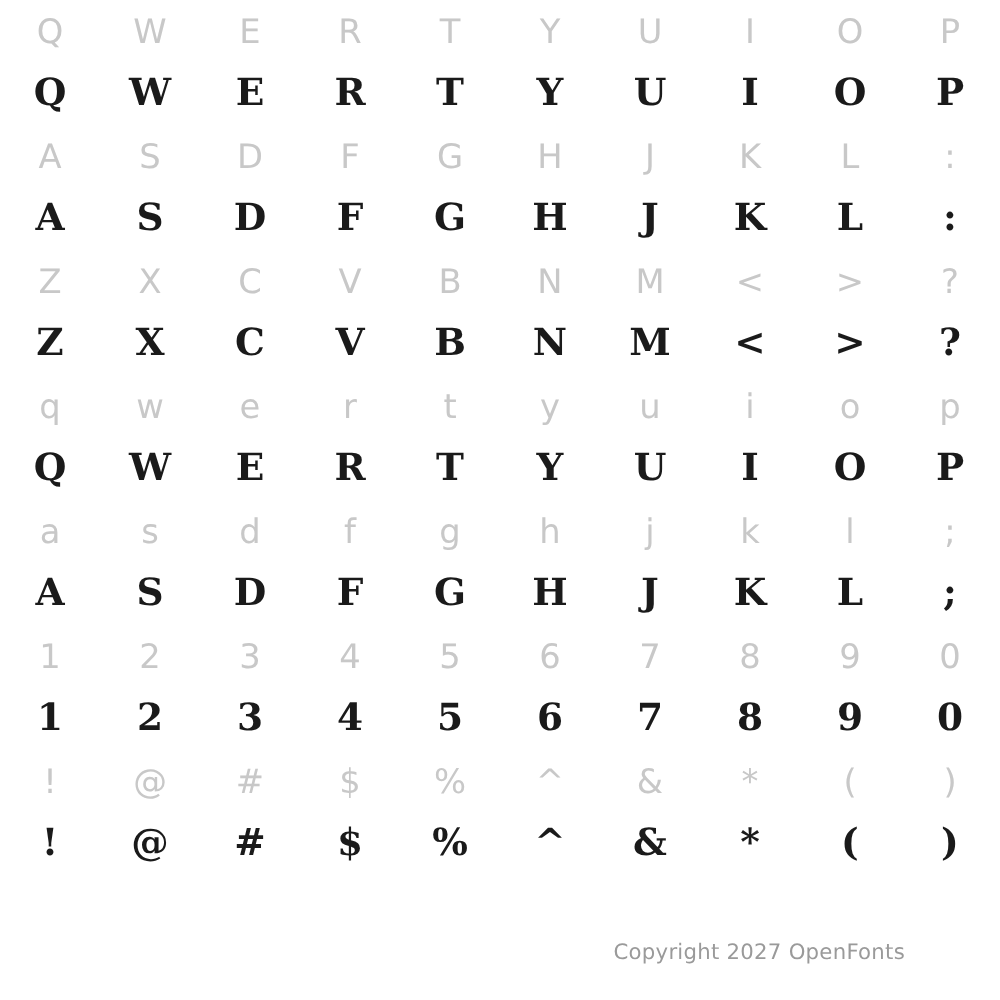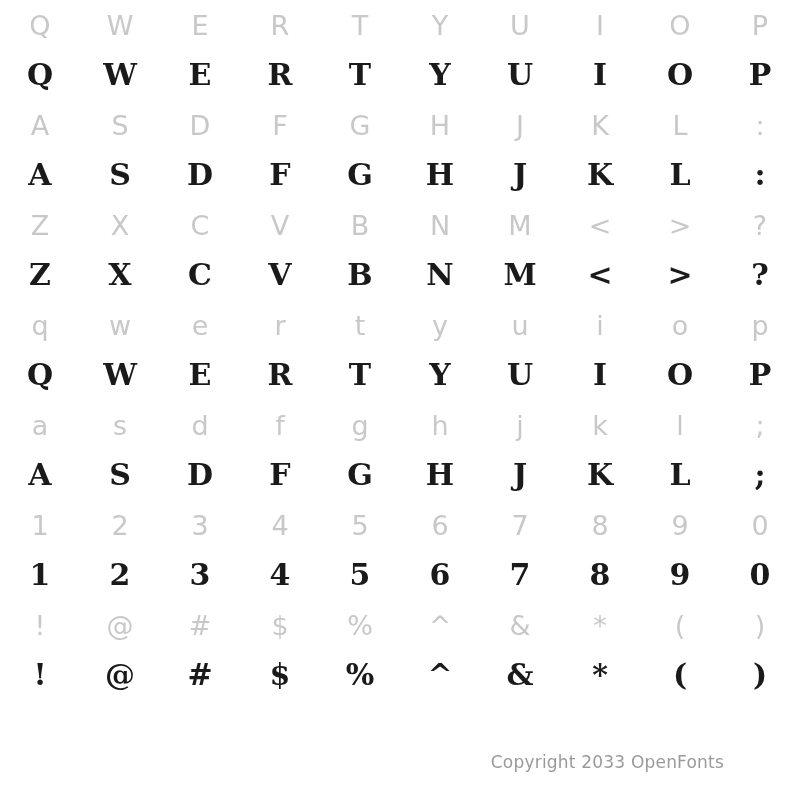--- a/index.html
+++ b/index.html
@@ -72,14 +72,14 @@
       <div class="row-glyph" style="display: contents;"><div class="cell" style="color: rgb(26, 26, 26); font-family: &quot;DejaVu Serif&quot;, serif; font-size: 30px; font-weight: 700;">Z</div><div class="cell" style="color: rgb(26, 26, 26); font-family: &quot;DejaVu Serif&quot;, serif; font-size: 30px; font-weight: 700;">X</div><div class="cell" style="color: rgb(26, 26, 26); font-family: &quot;DejaVu Serif&quot;, serif; font-size: 30px; font-weight: 700;">C</div><div class="cell" style="color: rgb(26, 26, 26); font-family: &quot;DejaVu Serif&quot;, serif; font-size: 30px; font-weight: 700;">V</div><div class="cell" style="color: rgb(26, 26, 26); font-family: &quot;DejaVu Serif&quot;, serif; font-size: 30px; font-weight: 700;">B</div><div class="cell" style="color: rgb(26, 26, 26); font-family: &quot;DejaVu Serif&quot;, serif; font-size: 30px; font-weight: 700;">N</div><div class="cell" style="color: rgb(26, 26, 26); font-family: &quot;DejaVu Serif&quot;, serif; font-size: 30px; font-weight: 700;">M</div><div class="cell" style="color: rgb(26, 26, 26); font-family: &quot;DejaVu Serif&quot;, serif; font-size: 30px; font-weight: 700;">&lt;</div><div class="cell" style="color: rgb(26, 26, 26); font-family: &quot;DejaVu Serif&quot;, serif; font-size: 30px; font-weight: 700;">&gt;</div><div class="cell" style="color: rgb(26, 26, 26); font-family: &quot;DejaVu Serif&quot;, serif; font-size: 30px; font-weight: 700;">?</div></div>
       <div class="row-label" style="display: contents;"><div class="cell" style="color: rgb(200, 200, 200); font-family: &quot;DejaVu Sans&quot;, sans-serif; font-size: 27px; font-weight: 400;">q</div><div class="cell" style="color: rgb(200, 200, 200); font-family: &quot;DejaVu Sans&quot;, sans-serif; font-size: 27px; font-weight: 400;">w</div><div class="cell" style="color: rgb(200, 200, 200); font-family: &quot;DejaVu Sans&quot;, sans-serif; font-size: 27px; font-weight: 400;">e</div><div class="cell" style="color: rgb(200, 200, 200); font-family: &quot;DejaVu Sans&quot;, sans-serif; font-size: 27px; font-weight: 400;">r</div><div class="cell" style="color: rgb(200, 200, 200); font-family: &quot;DejaVu Sans&quot;, sans-serif; font-size: 27px; font-weight: 400;">t</div><div class="cell" style="color: rgb(200, 200, 200); font-family: &quot;DejaVu Sans&quot;, sans-serif; font-size: 27px; font-weight: 400;">y</div><div class="cell" style="color: rgb(200, 200, 200); font-family: &quot;DejaVu Sans&quot;, sans-serif; font-size: 27px; font-weight: 400;">u</div><div class="cell" style="color: rgb(200, 200, 200); font-family: &quot;DejaVu Sans&quot;, sans-serif; font-size: 27px; font-weight: 400;">i</div><div class="cell" style="color: rgb(200, 200, 200); font-family: &quot;DejaVu Sans&quot;, sans-serif; font-size: 27px; font-weight: 400;">o</div><div class="cell" style="color: rgb(200, 200, 200); font-family: &quot;DejaVu Sans&quot;, sans-serif; font-size: 27px; font-weight: 400;">p</div></div>
       <div class="row-glyph" style="display: contents;"><div class="cell" style="color: rgb(26, 26, 26); font-family: &quot;DejaVu Serif&quot;, serif; font-size: 30px; font-weight: 700;">Q</div><div class="cell" style="color: rgb(26, 26, 26); font-family: &quot;DejaVu Serif&quot;, serif; font-size: 30px; font-weight: 700;">W</div><div class="cell" style="color: rgb(26, 26, 26); font-family: &quot;DejaVu Serif&quot;, serif; font-size: 30px; font-weight: 700;">E</div><div class="cell" style="color: rgb(26, 26, 26); font-family: &quot;DejaVu Serif&quot;, serif; font-size: 30px; font-weight: 700;">R</div><div class="cell" style="color: rgb(26, 26, 26); font-family: &quot;DejaVu Serif&quot;, serif; font-size: 30px; font-weight: 700;">T</div><div class="cell" style="color: rgb(26, 26, 26); font-family: &quot;DejaVu Serif&quot;, serif; font-size: 30px; font-weight: 700;">Y</div><div class="cell" style="color: rgb(26, 26, 26); font-family: &quot;DejaVu Serif&quot;, serif; font-size: 30px; font-weight: 700;">U</div><div class="cell" style="color: rgb(26, 26, 26); font-family: &quot;DejaVu Serif&quot;, serif; font-size: 30px; font-weight: 700;">I</div><div class="cell" style="color: rgb(26, 26, 26); font-family: &quot;DejaVu Serif&quot;, serif; font-size: 30px; font-weight: 700;">O</div><div class="cell" style="color: rgb(26, 26, 26); font-family: &quot;DejaVu Serif&quot;, serif; font-size: 30px; font-weight: 700;">P</div></div>
       <div class="row-label" style="display: contents;"><div class="cell" style="color: rgb(200, 200, 200); font-family: &quot;DejaVu Sans&quot;, sans-serif; font-size: 27px; font-weight: 400;">a</div><div class="cell" style="color: rgb(200, 200, 200); font-family: &quot;DejaVu Sans&quot;, sans-serif; font-size: 27px; font-weight: 400;">s</div><div class="cell" style="color: rgb(200, 200, 200); font-family: &quot;DejaVu Sans&quot;, sans-serif; font-size: 27px; font-weight: 400;">d</div><div class="cell" style="color: rgb(200, 200, 200); font-family: &quot;DejaVu Sans&quot;, sans-serif; font-size: 27px; font-weight: 400;">f</div><div class="cell" style="color: rgb(200, 200, 200); font-family: &quot;DejaVu Sans&quot;, sans-serif; font-size: 27px; font-weight: 400;">g</div><div class="cell" style="color: rgb(200, 200, 200); font-family: &quot;DejaVu Sans&quot;, sans-serif; font-size: 27px; font-weight: 400;">h</div><div class="cell" style="color: rgb(200, 200, 200); font-family: &quot;DejaVu Sans&quot;, sans-serif; font-size: 27px; font-weight: 400;">j</div><div class="cell" style="color: rgb(200, 200, 200); font-family: &quot;DejaVu Sans&quot;, sans-serif; font-size: 27px; font-weight: 400;">k</div><div class="cell" style="color: rgb(200, 200, 200); font-family: &quot;DejaVu Sans&quot;, sans-serif; font-size: 27px; font-weight: 400;">l</div><div class="cell" style="color: rgb(200, 200, 200); font-family: &quot;DejaVu Sans&quot;, sans-serif; font-size: 27px; font-weight: 400;">;</div></div>
       <div class="row-glyph" style="display: contents;"><div class="cell" style="color: rgb(26, 26, 26); font-family: &quot;DejaVu Serif&quot;, serif; font-size: 30px; font-weight: 700;">A</div><div class="cell" style="color: rgb(26, 26, 26); font-family: &quot;DejaVu Serif&quot;, serif; font-size: 30px; font-weight: 700;">S</div><div class="cell" style="color: rgb(26, 26, 26); font-family: &quot;DejaVu Serif&quot;, serif; font-size: 30px; font-weight: 700;">D</div><div class="cell" style="color: rgb(26, 26, 26); font-family: &quot;DejaVu Serif&quot;, serif; font-size: 30px; font-weight: 700;">F</div><div class="cell" style="color: rgb(26, 26, 26); font-family: &quot;DejaVu Serif&quot;, serif; font-size: 30px; font-weight: 700;">G</div><div class="cell" style="color: rgb(26, 26, 26); font-family: &quot;DejaVu Serif&quot;, serif; font-size: 30px; font-weight: 700;">H</div><div class="cell" style="color: rgb(26, 26, 26); font-family: &quot;DejaVu Serif&quot;, serif; font-size: 30px; font-weight: 700;">J</div><div class="cell" style="color: rgb(26, 26, 26); font-family: &quot;DejaVu Serif&quot;, serif; font-size: 30px; font-weight: 700;">K</div><div class="cell" style="color: rgb(26, 26, 26); font-family: &quot;DejaVu Serif&quot;, serif; font-size: 30px; font-weight: 700;">L</div><div class="cell" style="color: rgb(26, 26, 26); font-family: &quot;DejaVu Serif&quot;, serif; font-size: 30px; font-weight: 700;">;</div></div>
       <div class="row-label" style="display: contents;"><div class="cell" style="color: rgb(200, 200, 200); font-family: &quot;DejaVu Sans&quot;, sans-serif; font-size: 27px; font-weight: 400;">1</div><div class="cell" style="color: rgb(200, 200, 200); font-family: &quot;DejaVu Sans&quot;, sans-serif; font-size: 27px; font-weight: 400;">2</div><div class="cell" style="color: rgb(200, 200, 200); font-family: &quot;DejaVu Sans&quot;, sans-serif; font-size: 27px; font-weight: 400;">3</div><div class="cell" style="color: rgb(200, 200, 200); font-family: &quot;DejaVu Sans&quot;, sans-serif; font-size: 27px; font-weight: 400;">4</div><div class="cell" style="color: rgb(200, 200, 200); font-family: &quot;DejaVu Sans&quot;, sans-serif; font-size: 27px; font-weight: 400;">5</div><div class="cell" style="color: rgb(200, 200, 200); font-family: &quot;DejaVu Sans&quot;, sans-serif; font-size: 27px; font-weight: 400;">6</div><div class="cell" style="color: rgb(200, 200, 200); font-family: &quot;DejaVu Sans&quot;, sans-serif; font-size: 27px; font-weight: 400;">7</div><div class="cell" style="color: rgb(200, 200, 200); font-family: &quot;DejaVu Sans&quot;, sans-serif; font-size: 27px; font-weight: 400;">8</div><div class="cell" style="color: rgb(200, 200, 200); font-family: &quot;DejaVu Sans&quot;, sans-serif; font-size: 27px; font-weight: 400;">9</div><div class="cell" style="color: rgb(200, 200, 200); font-family: &quot;DejaVu Sans&quot;, sans-serif; font-size: 27px; font-weight: 400;">0</div></div>
       <div class="row-glyph" style="display: contents;"><div class="cell" style="color: rgb(26, 26, 26); font-family: &quot;DejaVu Serif&quot;, serif; font-size: 30px; font-weight: 700;">1</div><div class="cell" style="color: rgb(26, 26, 26); font-family: &quot;DejaVu Serif&quot;, serif; font-size: 30px; font-weight: 700;">2</div><div class="cell" style="color: rgb(26, 26, 26); font-family: &quot;DejaVu Serif&quot;, serif; font-size: 30px; font-weight: 700;">3</div><div class="cell" style="color: rgb(26, 26, 26); font-family: &quot;DejaVu Serif&quot;, serif; font-size: 30px; font-weight: 700;">4</div><div class="cell" style="color: rgb(26, 26, 26); font-family: &quot;DejaVu Serif&quot;, serif; font-size: 30px; font-weight: 700;">5</div><div class="cell" style="color: rgb(26, 26, 26); font-family: &quot;DejaVu Serif&quot;, serif; font-size: 30px; font-weight: 700;">6</div><div class="cell" style="color: rgb(26, 26, 26); font-family: &quot;DejaVu Serif&quot;, serif; font-size: 30px; font-weight: 700;">7</div><div class="cell" style="color: rgb(26, 26, 26); font-family: &quot;DejaVu Serif&quot;, serif; font-size: 30px; font-weight: 700;">8</div><div class="cell" style="color: rgb(26, 26, 26); font-family: &quot;DejaVu Serif&quot;, serif; font-size: 30px; font-weight: 700;">9</div><div class="cell" style="color: rgb(26, 26, 26); font-family: &quot;DejaVu Serif&quot;, serif; font-size: 30px; font-weight: 700;">0</div></div>
       <div class="row-label" style="display: contents;"><div class="cell" style="color: rgb(200, 200, 200); font-family: &quot;DejaVu Sans&quot;, sans-serif; font-size: 27px; font-weight: 400;">!</div><div class="cell" style="color: rgb(200, 200, 200); font-family: &quot;DejaVu Sans&quot;, sans-serif; font-size: 27px; font-weight: 400;">@</div><div class="cell" style="color: rgb(200, 200, 200); font-family: &quot;DejaVu Sans&quot;, sans-serif; font-size: 27px; font-weight: 400;">#</div><div class="cell" style="color: rgb(200, 200, 200); font-family: &quot;DejaVu Sans&quot;, sans-serif; font-size: 27px; font-weight: 400;">$</div><div class="cell" style="color: rgb(200, 200, 200); font-family: &quot;DejaVu Sans&quot;, sans-serif; font-size: 27px; font-weight: 400;">%</div><div class="cell" style="color: rgb(200, 200, 200); font-family: &quot;DejaVu Sans&quot;, sans-serif; font-size: 27px; font-weight: 400;">^</div><div class="cell" style="color: rgb(200, 200, 200); font-family: &quot;DejaVu Sans&quot;, sans-serif; font-size: 27px; font-weight: 400;">&amp;</div><div class="cell" style="color: rgb(200, 200, 200); font-family: &quot;DejaVu Sans&quot;, sans-serif; font-size: 27px; font-weight: 400;">*</div><div class="cell" style="color: rgb(200, 200, 200); font-family: &quot;DejaVu Sans&quot;, sans-serif; font-size: 27px; font-weight: 400;">(</div><div class="cell" style="color: rgb(200, 200, 200); font-family: &quot;DejaVu Sans&quot;, sans-serif; font-size: 27px; font-weight: 400;">)</div></div>
       <div class="row-glyph" style="display: contents;"><div class="cell" style="color: rgb(26, 26, 26); font-family: &quot;DejaVu Serif&quot;, serif; font-size: 30px; font-weight: 700;">!</div><div class="cell" style="color: rgb(26, 26, 26); font-family: &quot;DejaVu Serif&quot;, serif; font-size: 30px; font-weight: 700;">@</div><div class="cell" style="color: rgb(26, 26, 26); font-family: &quot;DejaVu Serif&quot;, serif; font-size: 30px; font-weight: 700;">#</div><div class="cell" style="color: rgb(26, 26, 26); font-family: &quot;DejaVu Serif&quot;, serif; font-size: 30px; font-weight: 700;">$</div><div class="cell" style="color: rgb(26, 26, 26); font-family: &quot;DejaVu Serif&quot;, serif; font-size: 30px; font-weight: 700;">%</div><div class="cell" style="color: rgb(26, 26, 26); font-family: &quot;DejaVu Serif&quot;, serif; font-size: 30px; font-weight: 700;">^</div><div class="cell" style="color: rgb(26, 26, 26); font-family: &quot;DejaVu Serif&quot;, serif; font-size: 30px; font-weight: 700;">&amp;</div><div class="cell" style="color: rgb(26, 26, 26); font-family: &quot;DejaVu Serif&quot;, serif; font-size: 30px; font-weight: 700;">*</div><div class="cell" style="color: rgb(26, 26, 26); font-family: &quot;DejaVu Serif&quot;, serif; font-size: 30px; font-weight: 700;">(</div><div class="cell" style="color: rgb(26, 26, 26); font-family: &quot;DejaVu Serif&quot;, serif; font-size: 30px; font-weight: 700;">)</div></div>
     </div>
-  <div class="footer">Copyright 2033 OpenFonts</div>
+  <div class="footer">Copyright 2027 OpenFonts</div>
 </div>
 
 </body></html>

